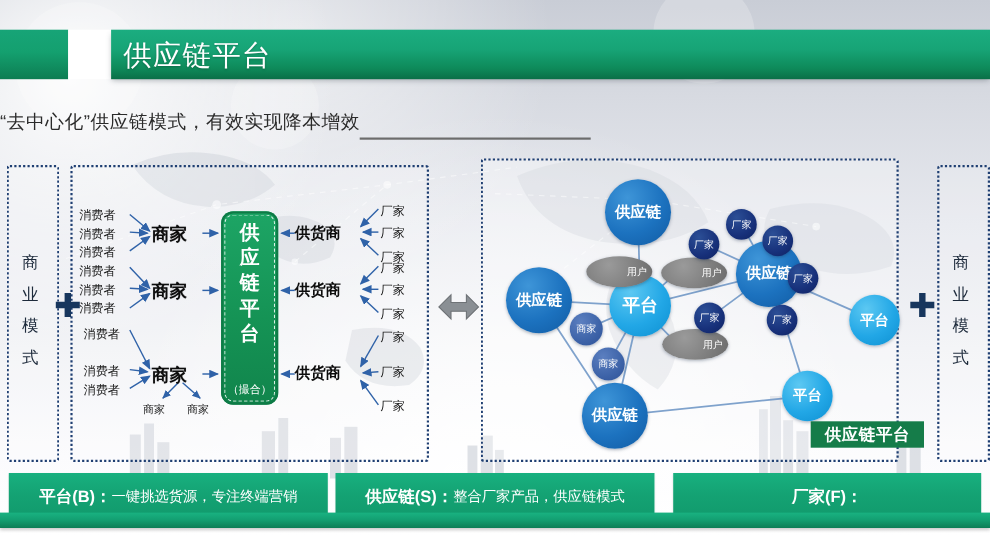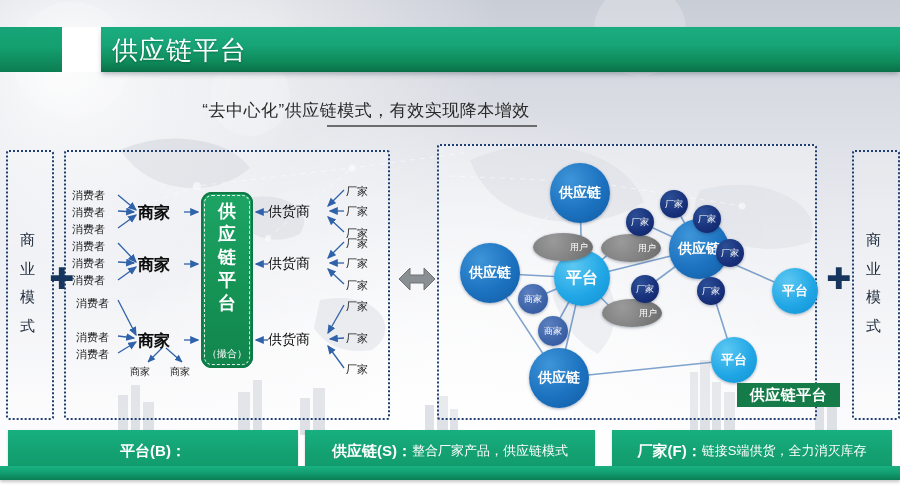--- a/index.html
+++ b/index.html
@@ -32,21 +32,21 @@
     box-shadow:0 3px 5px -1px rgba(80,90,100,.45);
   }
   .hdr-title{
     position:absolute;left:112px;top:30px;height:40px;line-height:40px;
     color:#ffffff;font-size:26px;letter-spacing:1px;
     text-shadow:0 1px 2px rgba(0,0,0,.25);
   }
 
   
   .subtitle{
-    position:absolute;left:0;top:99px;width:732px;text-align:center;
+    position:absolute;left:0;top:99px;width:732px;text-align:left;
     font-size:17px;color:#2b2b2b;letter-spacing:.5px;
   }
   .sub-underline{
     position:absolute;left:327px;top:125px;width:210px;height:2px;background:#6c6c6c;
   }
 
   
   .dframe{position:absolute;border:2px dotted #1f3f72;border-radius:3px;background:rgba(255,255,255,.18);}
   #frame-left-label{left:6px;top:150px;width:44px;height:266px;}
   #frame-old{left:64px;top:150px;width:322px;height:266px;}
@@ -70,21 +70,21 @@
 
   
   .consumer{
     position:absolute;font-size:11px;color:#1a1a1a;white-space:nowrap;
   }
   .merchant{
     position:absolute;font-size:16px;font-weight:bold;color:#0d0d0d;white-space:nowrap;
     text-shadow:0 0 1px rgba(0,0,0,.3);
   }
   .supplier{
-    position:absolute;font-size:14px;font-weight:normal;color:#0d0d0d;white-space:nowrap;
+    position:absolute;font-size:14px;font-weight:bold;color:#0d0d0d;white-space:nowrap;
   }
   .factory{
     position:absolute;font-size:11px;color:#1a1a1a;white-space:nowrap;
     font-family:"Liberation Serif","DejaVu Serif",serif;
   }
   .submerchant{
     position:absolute;font-size:10px;color:#1a1a1a;white-space:nowrap;
   }
   .arrows{position:absolute;left:0;top:0;width:900px;height:488px;pointer-events:none;}
 
@@ -369,24 +369,24 @@
         <div class="node n-factory" style="left: 189px; top: 64px; width: 28px; height: 28px; font-size: 9px;">厂家</div>
         <div class="node n-factory" style="left: 279px; top: 95px; width: 28px; height: 28px; font-size: 9px;">厂家</div>
         <div class="node n-factory" style="left: 260px; top: 133px; width: 28px; height: 28px; font-size: 9px;">厂家</div>
         <div class="node n-factory" style="left: 194px; top: 131px; width: 28px; height: 28px; font-size: 9px;">厂家</div>
       </div>
   </div>
   <div class="net-badge">供应链平台</div>
 
   <div class="bbar" id="bbar1">
     <span class="bb-key">平台(B)：</span>
+    <span class="bb-val">一键挑选货源，专注终端营销</span>
   </div>
   <div class="bbar" id="bbar2">
     <span class="bb-key">供应链(S)：</span>
     <span class="bb-val">整合厂家产品，供应链模式</span>
   </div>
   <div class="bbar" id="bbar3">
     <span class="bb-key">厂家(F)：</span>
-    <span class="bb-val">链接S端供货，全力消灭库存</span>
   </div>
 
   <div class="bottom-strip"></div>
 </div>
 
 </body></html>

